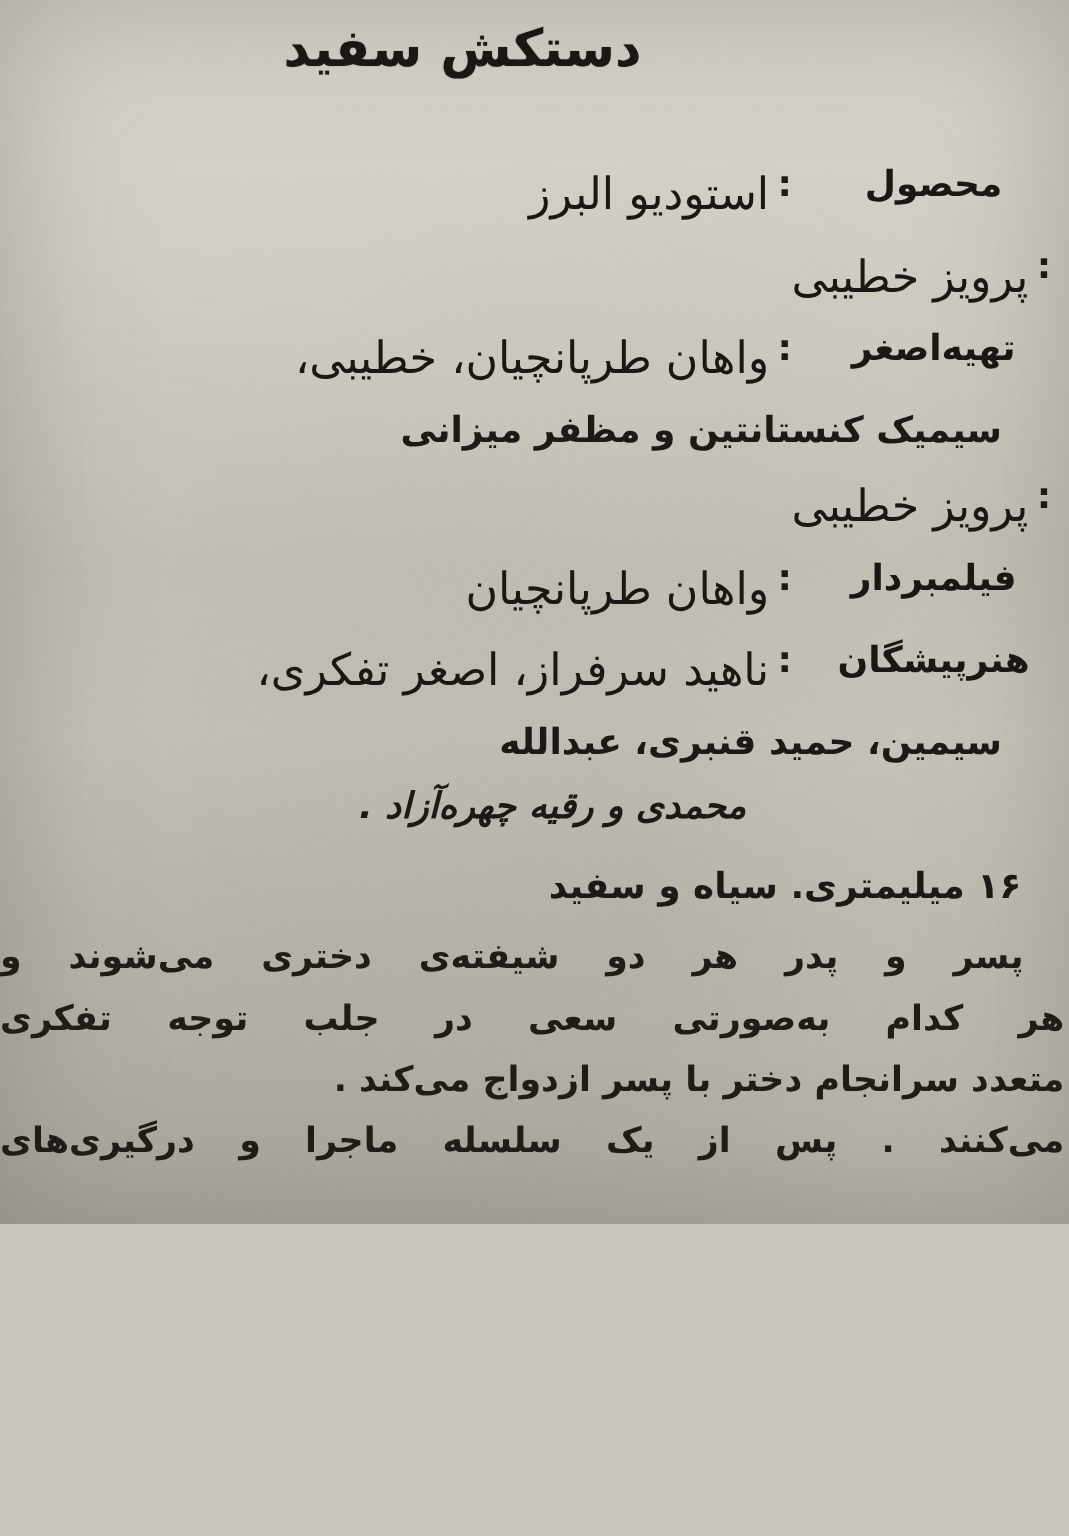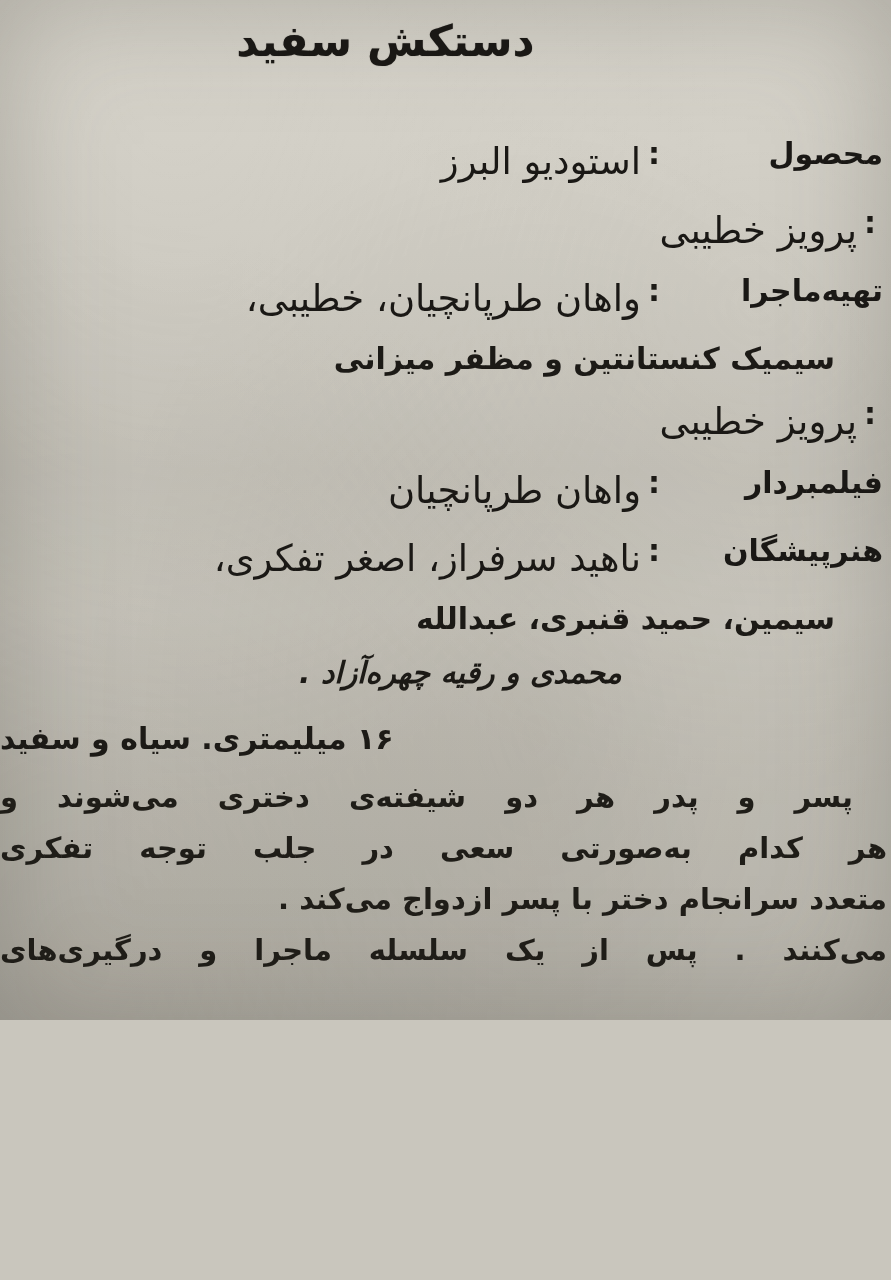--- a/index.html
+++ b/index.html
@@ -66,21 +66,21 @@
   }
   .row {
     display: flex;
     flex-direction: row;
     align-items: flex-start;
     margin-bottom: 16px;
   }
   .label {
     flex: 0 0 auto;
     width: 210px;
-    text-align: right;
+    text-align: center;
     font-size: 30px;
     font-weight: 700;
     padding-left: 6px;
     white-space: nowrap;
     color: #1a1815;
   }
   .colon {
     flex: 0 0 auto;
     width: 26px;
     text-align: center;
@@ -110,21 +110,21 @@
   }
   .cont.center {
     text-align: center;
     padding-right: 0;
     font-style: italic;
   }
 
   .format-line {
     font-size: 30px;
     font-weight: 700;
-    text-align: left;
+    text-align: right;
     margin-top: 26px;
     margin-bottom: 18px;
     padding-right: 40px;
   }
 
   .synopsis {
     margin-top: 14px;
     font-size: 29px;
     font-weight: 700;
     line-height: 1.62;
@@ -166,21 +166,21 @@
         <div class="colon">:</div>
         <div class="value">استودیو البرز</div>
       </div>
 
       <div class="row">
         <div class="colon">:</div>
         <div class="value">پرویز خطیبی</div>
       </div>
 
       <div class="row">
-        <div class="label">تهیه‌ماجرا</div>
+        <div class="label">تهیه‌اصغر</div>
         <div class="colon">:</div>
         <div class="value wrap">واهان طرپانچیان، خطیبی،</div>
       </div>
       <div class="cont">سیمیک کنستانتین و مظفر میزانی</div>
 
       <div class="row">
         <div class="colon">:</div>
         <div class="value">پرویز خطیبی</div>
       </div>
 

